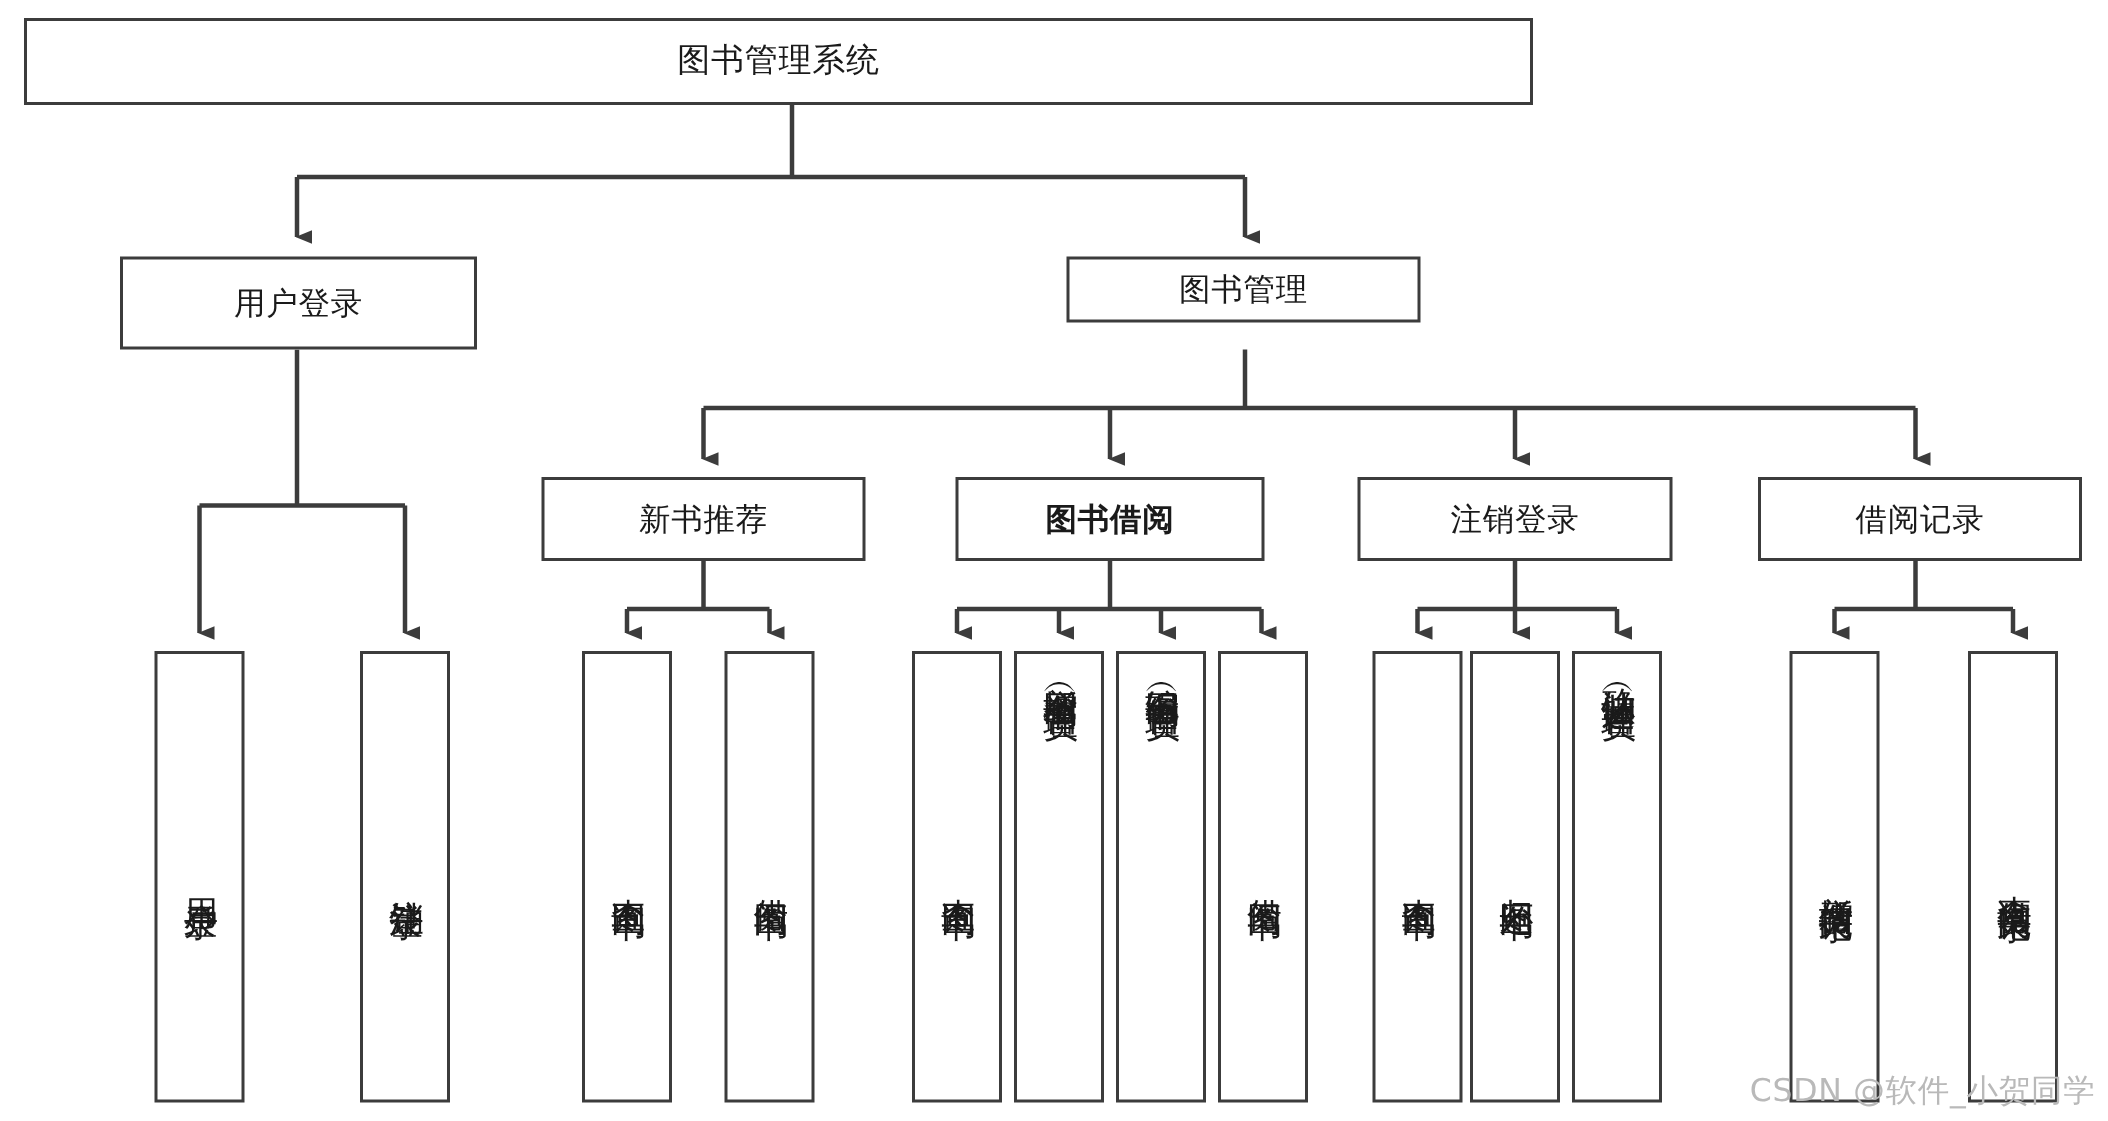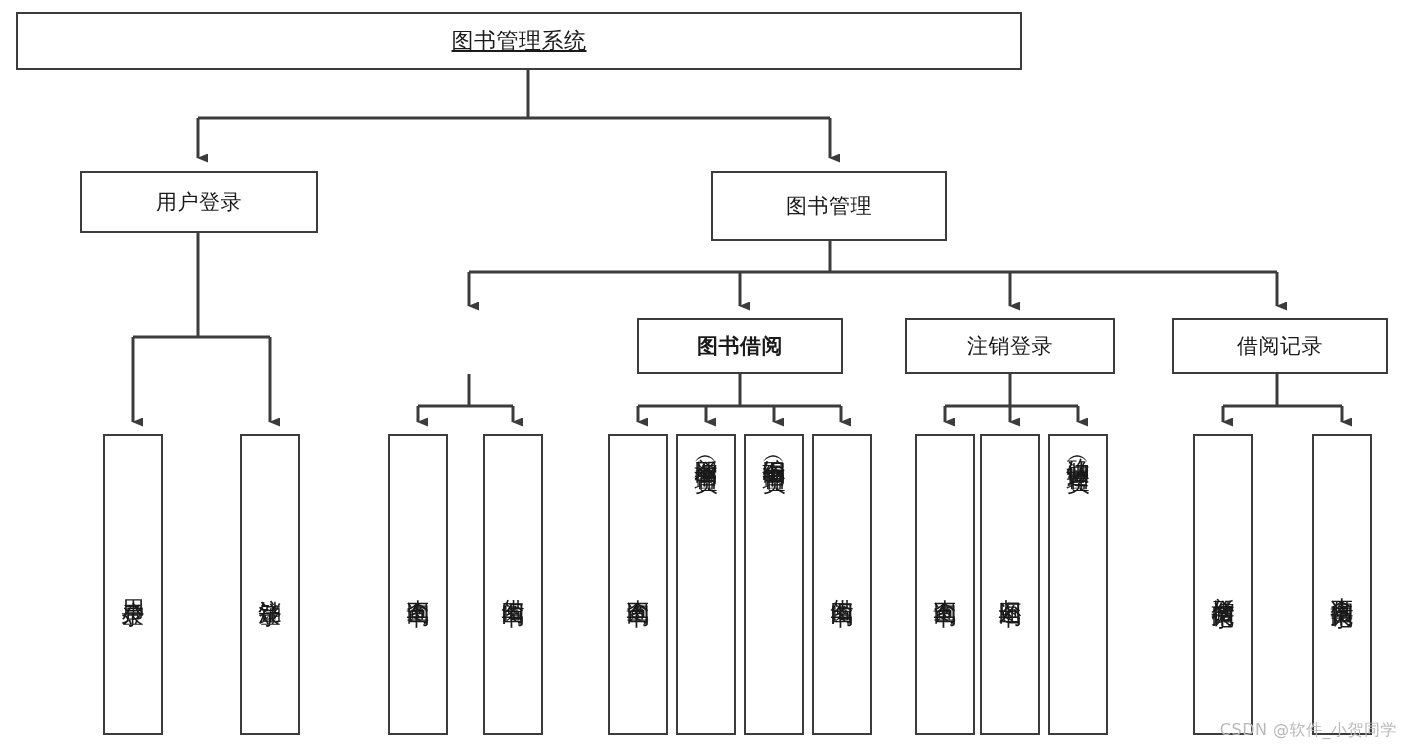--- a/index.html
+++ b/index.html
@@ -24,42 +24,42 @@
     text-align:center;
     line-height:1.15;
     color:#1a1a1a;
     white-space:pre;
   }
   
   .horiz .node-label{
     font-size:21px;
     letter-spacing:0.5px;
   }
-  .root .node-label{font-size:22px;text-decoration:underline;}
+  .root .node-label{font-size:22px;}
   
   .leaf .node-label{
     writing-mode:vertical-rl;
     text-orientation:upright;
     font-size:23px;
     line-height:1.0;
     letter-spacing:2px;
     white-space:normal;
     max-height:280px;
   }
   .leaf{
     align-items:flex-start;
     padding-top:4px;
   }
   .leaf.center-v{align-items:center;padding-top:0;}
   svg.edges{position:absolute;left:0;top:0;width:1405px;height:747px;pointer-events:none;}
   .watermark{
     position:absolute;
     right:8px;
     bottom:6px;
-    font-size:16px;
+    font-size:21px;
     color:#b9b9b9;
     letter-spacing:0.5px;
     white-space:nowrap;
   }
 </style>
 </head>
 <body>
 
 <div id="diagram">
 
@@ -113,24 +113,27 @@
     </g>
   </svg>
 
   <div class="node horiz root" style="left:16px;top:12px;width:1006px;height:58px;">
     <span class="node-label">图书管理系统</span>
   </div>
 
   <div class="node horiz" style="left:80px;top:171px;width:238px;height:62px;">
     <span class="node-label">用户登录</span>
   </div>
-  <div class="node horiz" style="left:711px;top:171px;width:236px;height:70px;font-family:Liberation Serif, serif;">
+  <div class="node horiz" style="left:711px;top:171px;width:236px;height:44px;font-family:Liberation Serif, serif;">
     <span class="node-label">图书管理</span>
   </div>
 
+  <div class="node horiz" style="left:361px;top:318px;width:216px;height:56px;">
+    <span class="node-label">新书推荐</span>
+  </div>
   <div class="node horiz" style="left:637px;top:318px;width:206px;height:56px;font-weight:bold;">
     <span class="node-label">图书借阅</span>
   </div>
   <div class="node horiz" style="left:905px;top:318px;width:210px;height:56px;">
     <span class="node-label">注销登录</span>
   </div>
   <div class="node horiz" style="left:1172px;top:318px;width:216px;height:56px;">
     <span class="node-label">借阅记录</span>
   </div>
 

